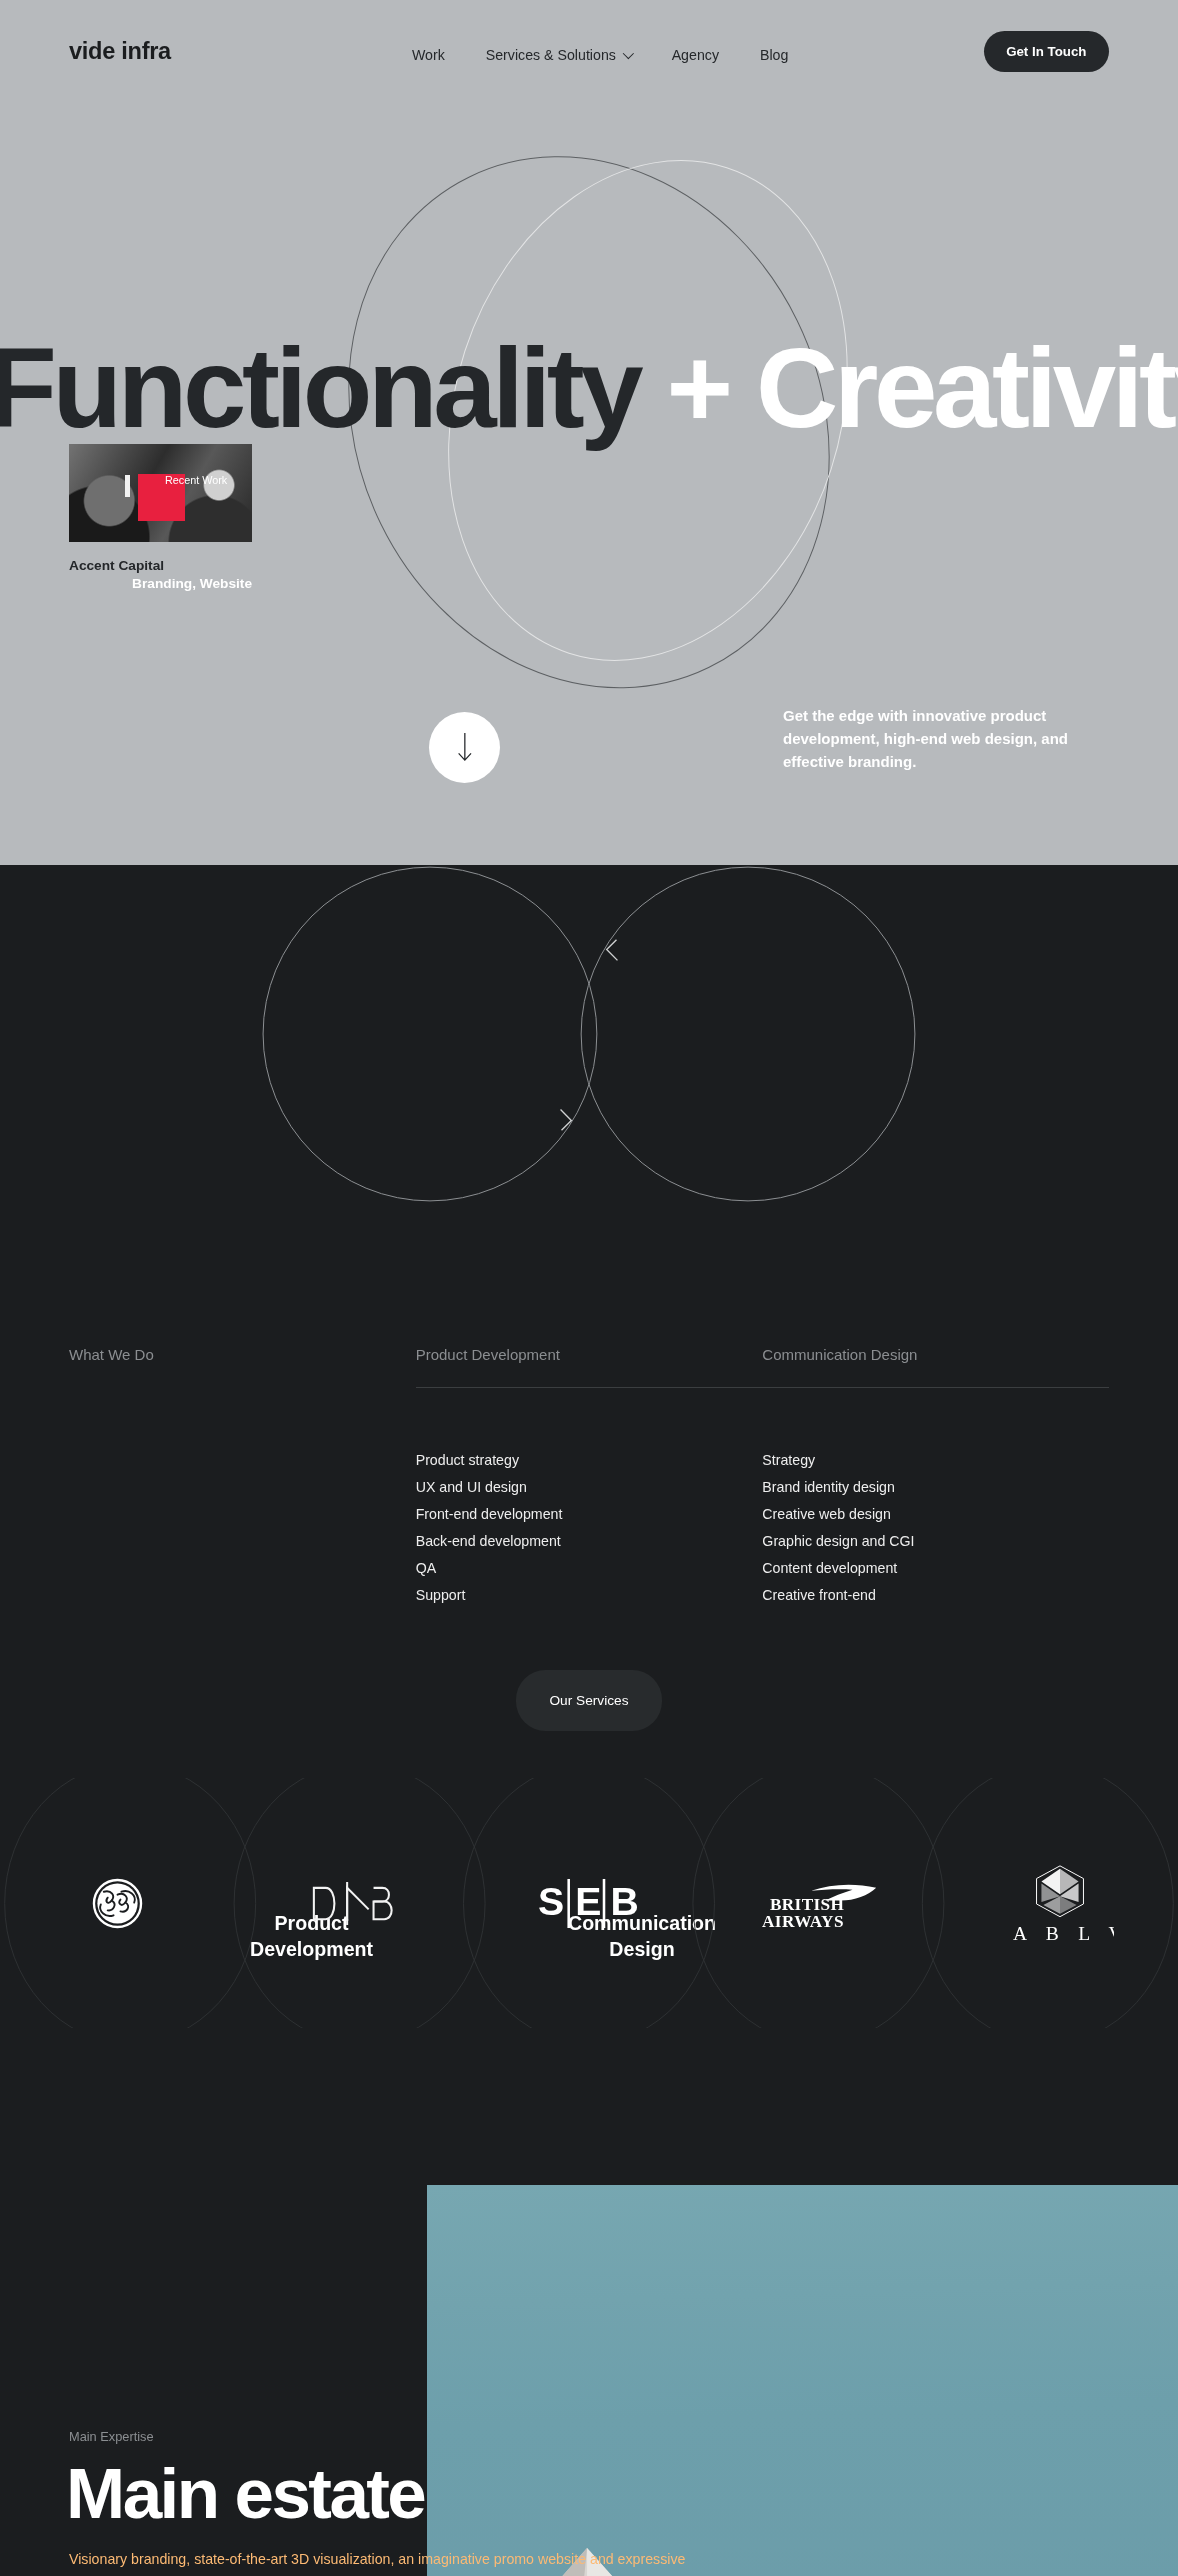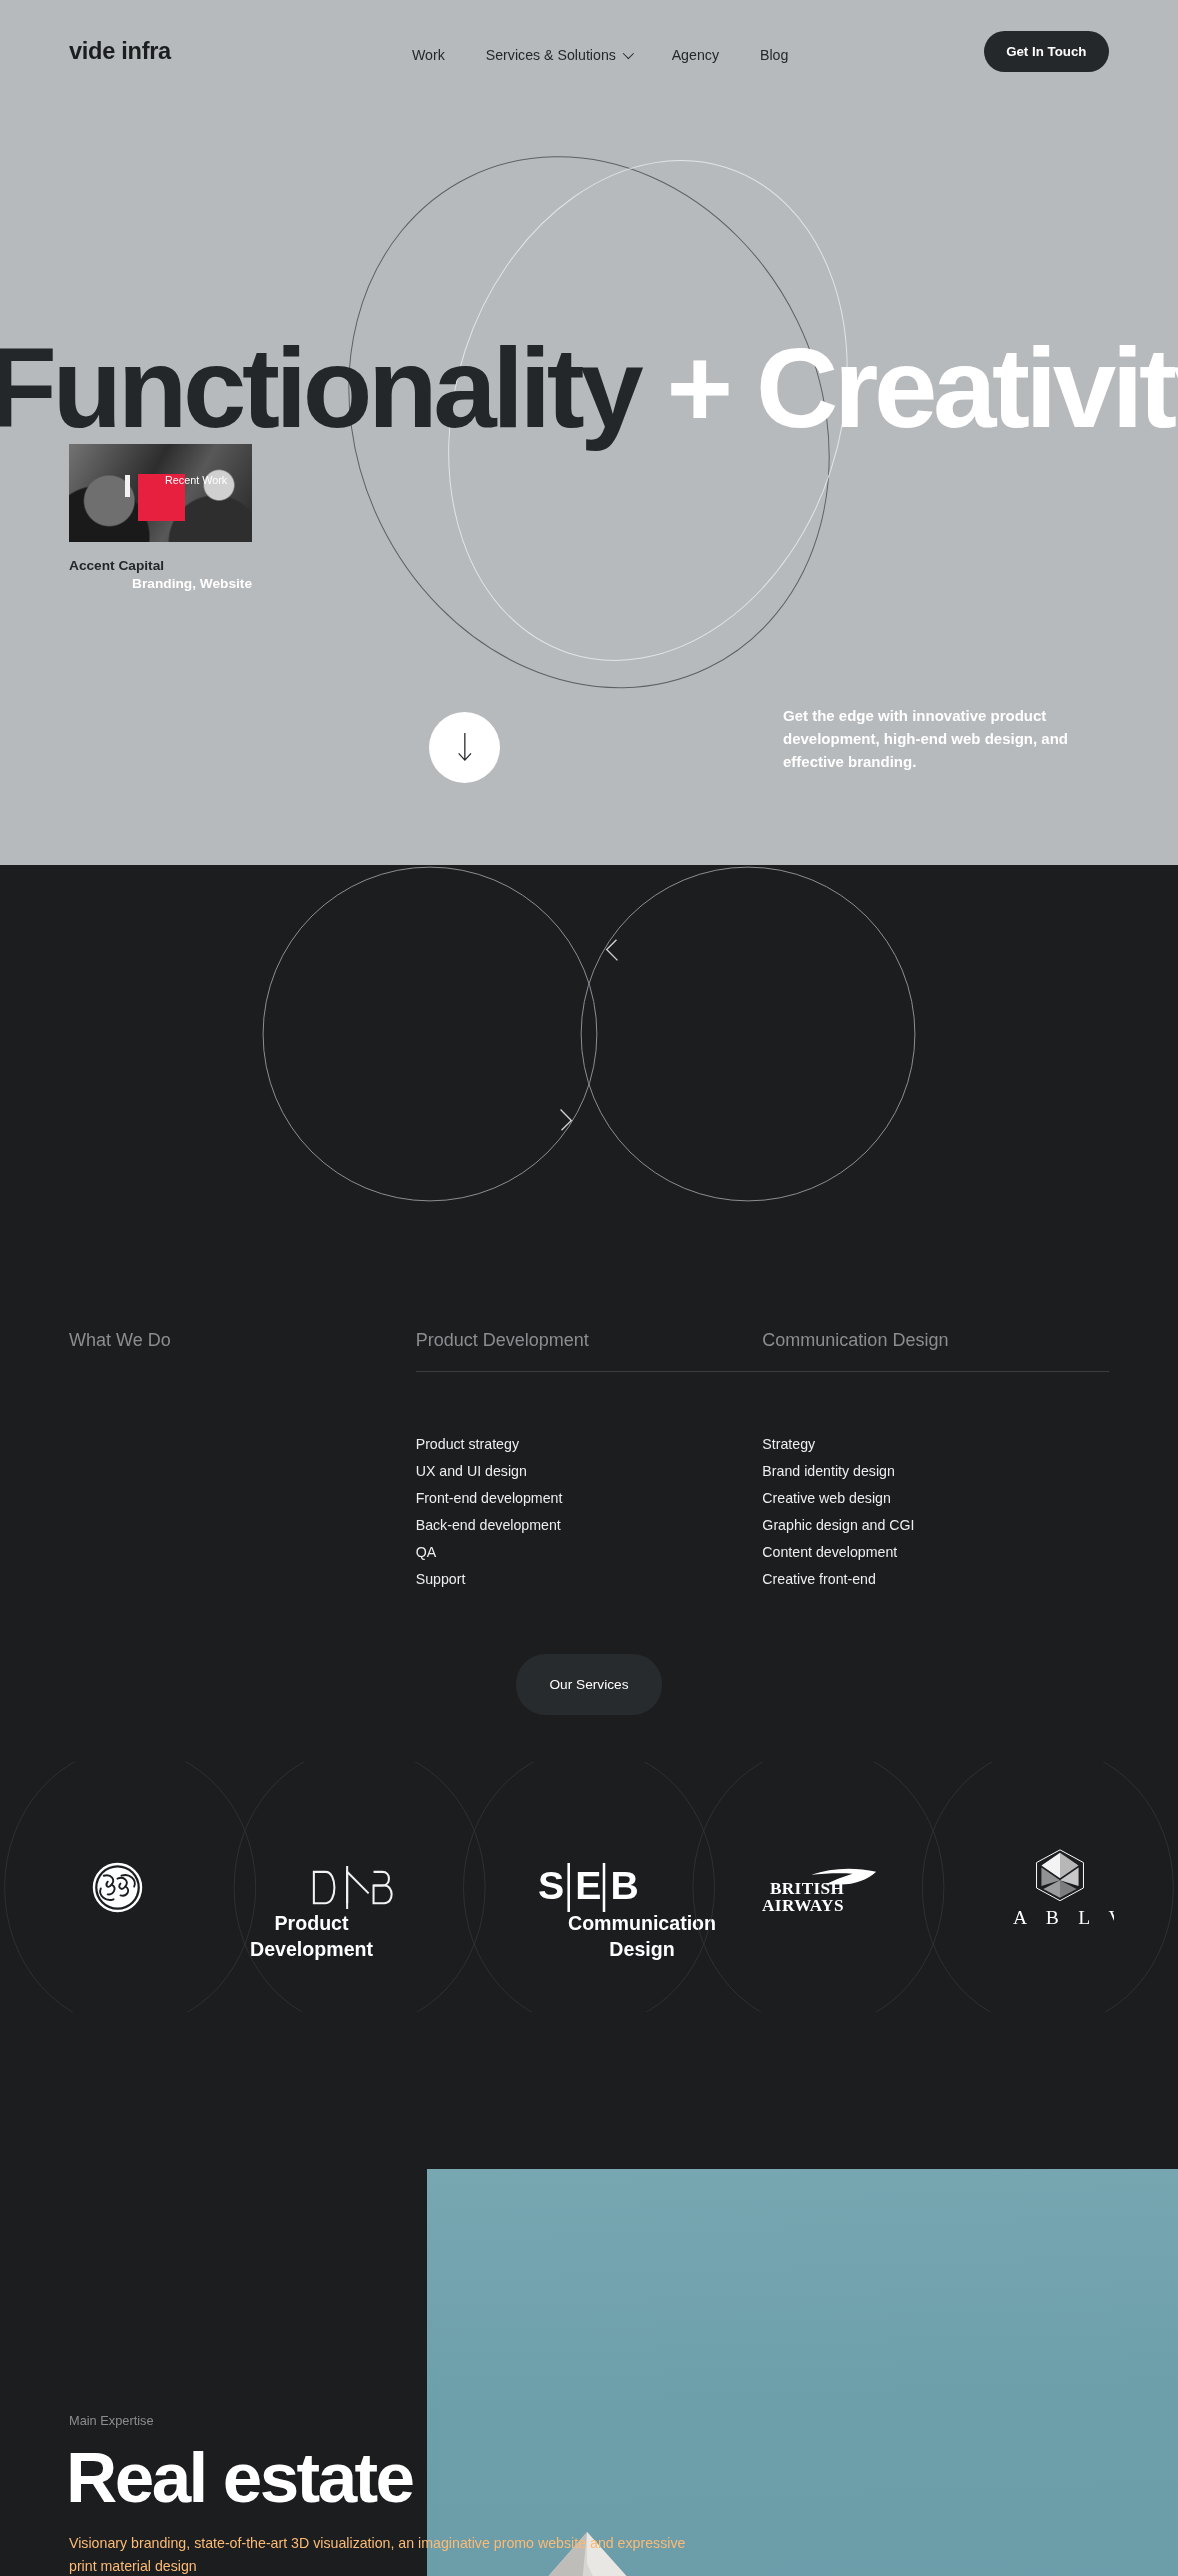--- a/index.html
+++ b/index.html
@@ -209,24 +209,25 @@
   .cols{
     position:relative;
     width:1178px;
     padding:0 69px;
     display:flex;
     margin-top:126px;
   }
   .col{width:359px;}
   .col.c1{width:359px;}
   .col-cap{
-    font-size:18px;
+    font-size:15px;
     color:#8b8e91;
     font-weight:400;
     height:19.6px;
+    margin-top:16px;
   }
   .col-rule{
     height:1px;
     background:#3b3e40;
     margin-top:21.6px;
     margin-bottom:59px;
   }
   .col-rule.blank{background:transparent;}
   .srv{
     font-size:14.2px;
@@ -517,20 +518,20 @@
       <div class="photo-panel">
         <svg class="bldg" viewBox="0 0 330 130" width="324" height="128">
           <path d="M108 8 L210 122 L210 130 L24 130 L24 104 Z" fill="#d8d6d2"></path>
           <path d="M108 8 L24 104 L24 130 L96 130 Z" fill="#bfbdb9"></path>
           <path d="M108 8 L210 122 L150 130 L108 40 Z" fill="#e8e7e4"></path>
         </svg>
       </div>
 
       <div class="exp-inner">
         <div class="exp-cap">Main Expertise</div>
-        <div class="exp-title">Real estate</div>
+        <div class="exp-title">Main estate</div>
         <div class="exp-sub">Visionary branding, state-of-the-art 3D visualization, an imaginative promo website and expressive print material design</div>
       </div>
     </div>
 
   </section>
 </div>
 
 
 </body></html>

